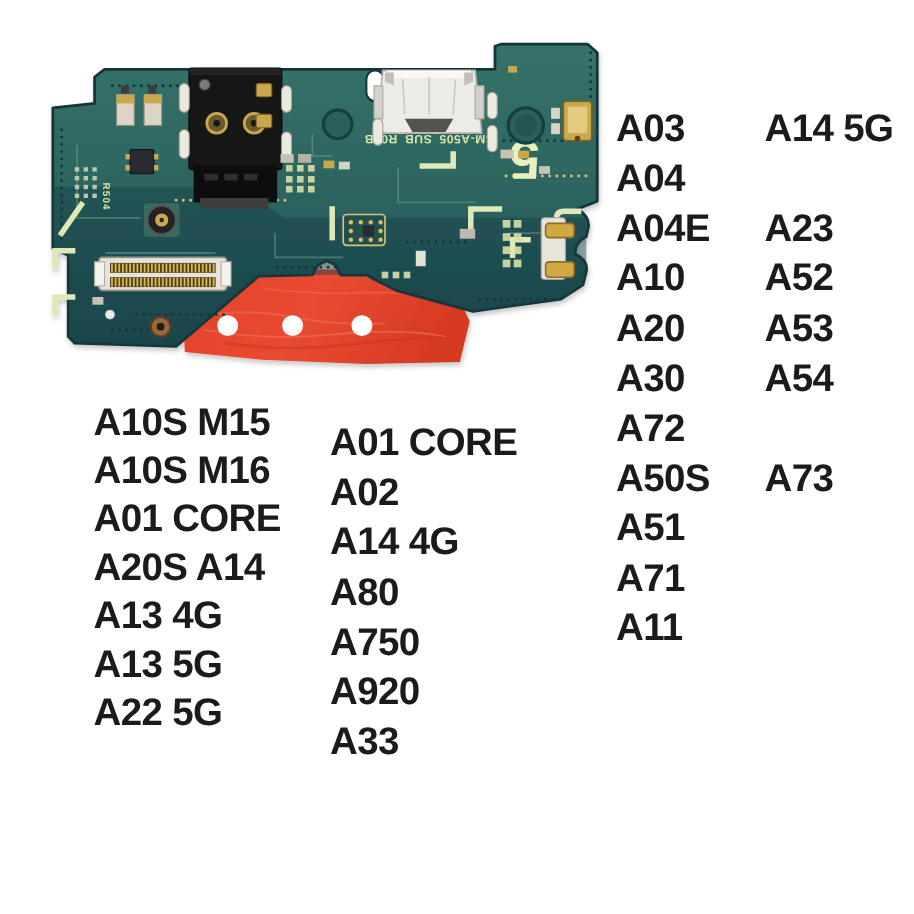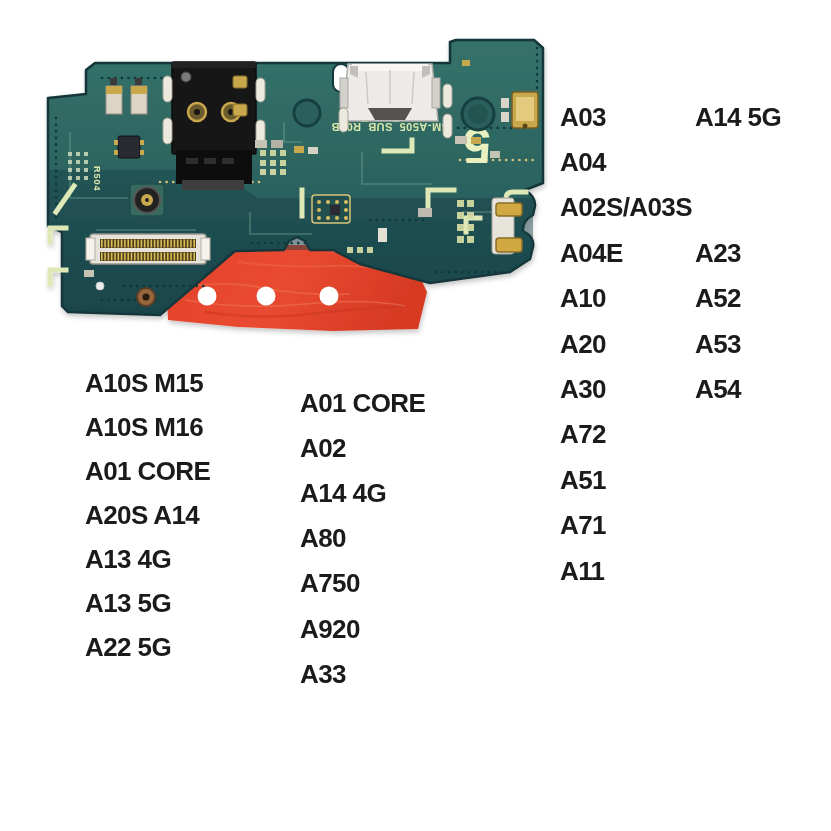--- a/index.html
+++ b/index.html
@@ -1,19 +1,19 @@
 <!DOCTYPE html>
 <html><head>
 <meta charset="utf-8">
 <style>
   html,body{margin:0;padding:0;background:#fff;}
   .stage{position:relative;width:831px;height:831px;background:#ffffff;overflow:hidden;
          font-family:"Liberation Sans",sans-serif;}
   .photo{position:absolute;left:30px;top:5px;width:520px;height:340px;}
-  .models{position:absolute;font-weight:700;color:#1b1b1b;font-size:26px;letter-spacing:-0.6px;line-height:1;}
+  .models{position:absolute;font-weight:700;color:#1b1b1b;font-size:35px;letter-spacing:-0.6px;line-height:1;}
   .models .row{display:flex;align-items:center;white-space:nowrap;}
   .col-left{left:85px;top:361px;}
   .col-left .row{height:44px;}
   .col-mid{left:300px;top:380px;}
   .col-mid .row{height:45.2px;}
   .col-right{left:560px;top:94px;}
   .col-right .row{height:45.4px;}
   .col-right .c1{flex:0 0 135px;}
   .col-right .c2{flex:1 1 auto;}
 </style>
@@ -327,43 +327,43 @@
   <div class="models col-right">
     <div class="row">
         <span class="c1">A03</span>
         <span class="c2">A14 5G</span>
       </div>
     <div class="row">
         <span class="c1">A04</span>
         <span class="c2"></span>
       </div>
     <div class="row">
-        <span class="c1">A02S/A03S</span>
-        <span class="c2"></span>
-      </div>
-    <div class="row">
         <span class="c1">A04E</span>
         <span class="c2">A23</span>
       </div>
     <div class="row">
         <span class="c1">A10</span>
         <span class="c2">A52</span>
       </div>
     <div class="row">
         <span class="c1">A20</span>
         <span class="c2">A53</span>
       </div>
     <div class="row">
         <span class="c1">A30</span>
         <span class="c2">A54</span>
       </div>
     <div class="row">
         <span class="c2">A72</span>
       </div>
     <div class="row">
+        <span class="c1">A50S</span>
+        <span class="c2">A73</span>
+      </div>
+    <div class="row">
         <span class="c1">A51</span>
         <span class="c2"></span>
       </div>
     <div class="row">
         <span class="c1">A71</span>
         <span class="c2"></span>
       </div>
     <div class="row">
         <span class="c1">A11</span>
         <span class="c2"></span>

